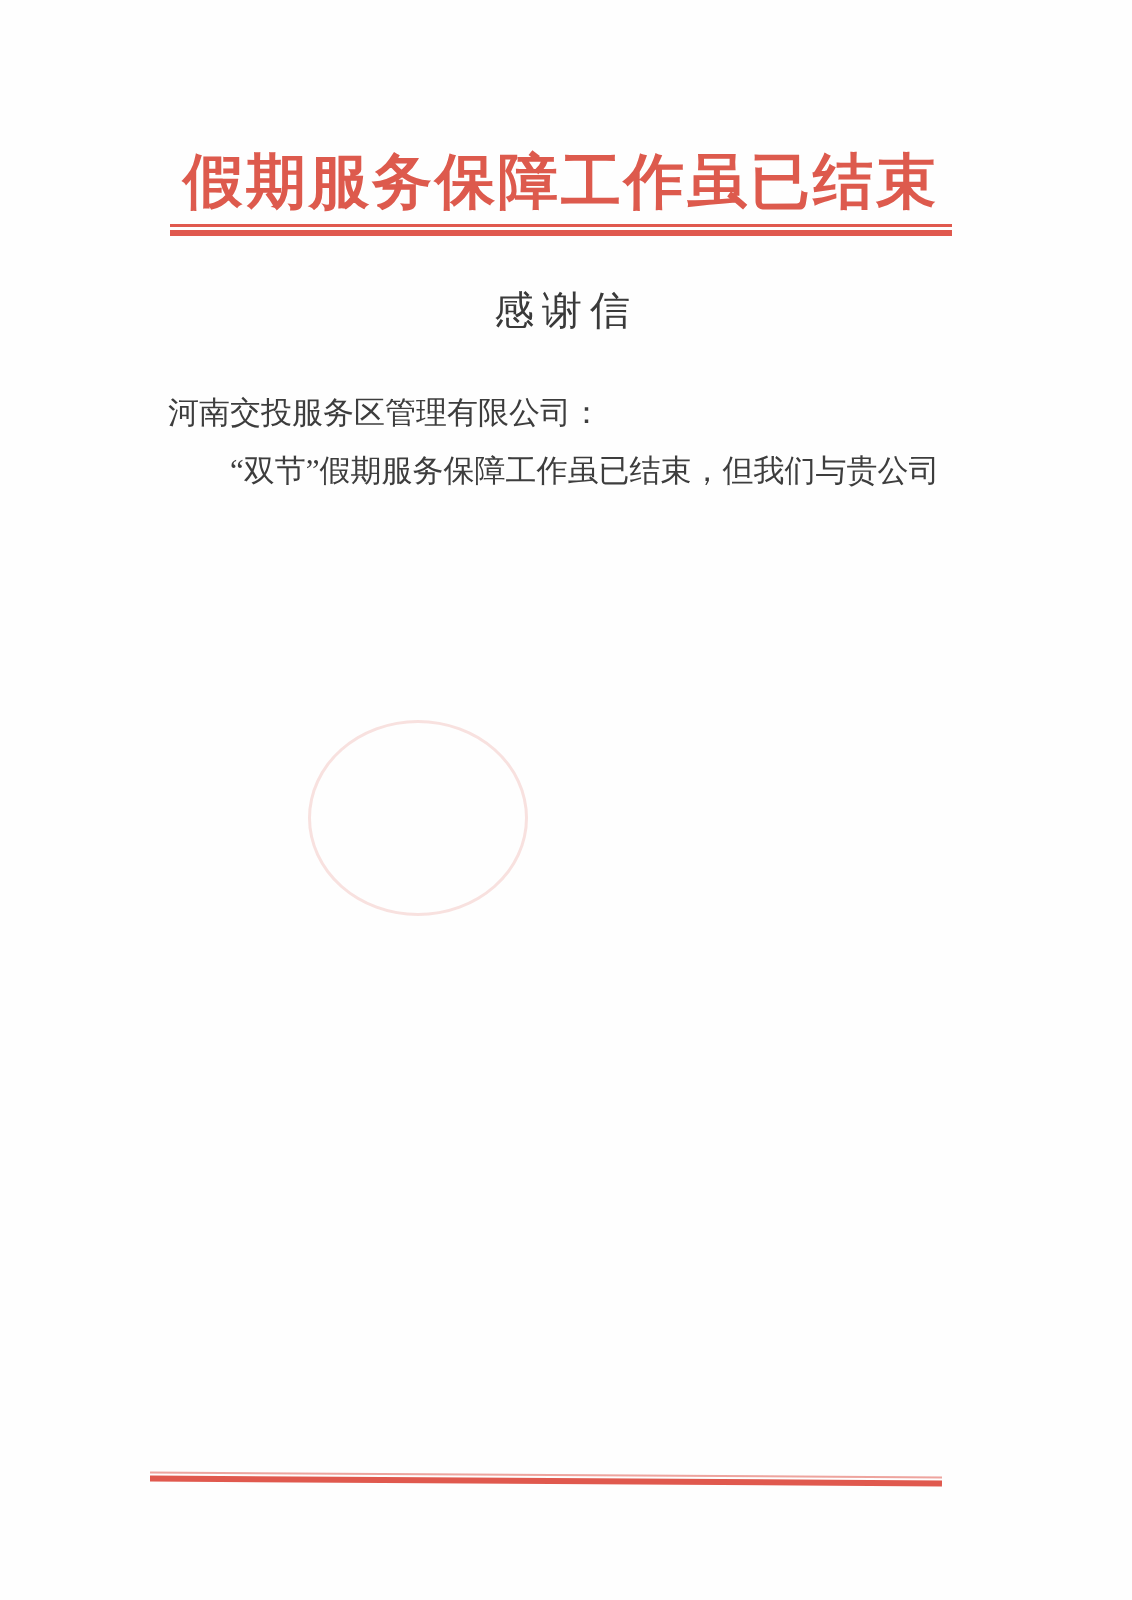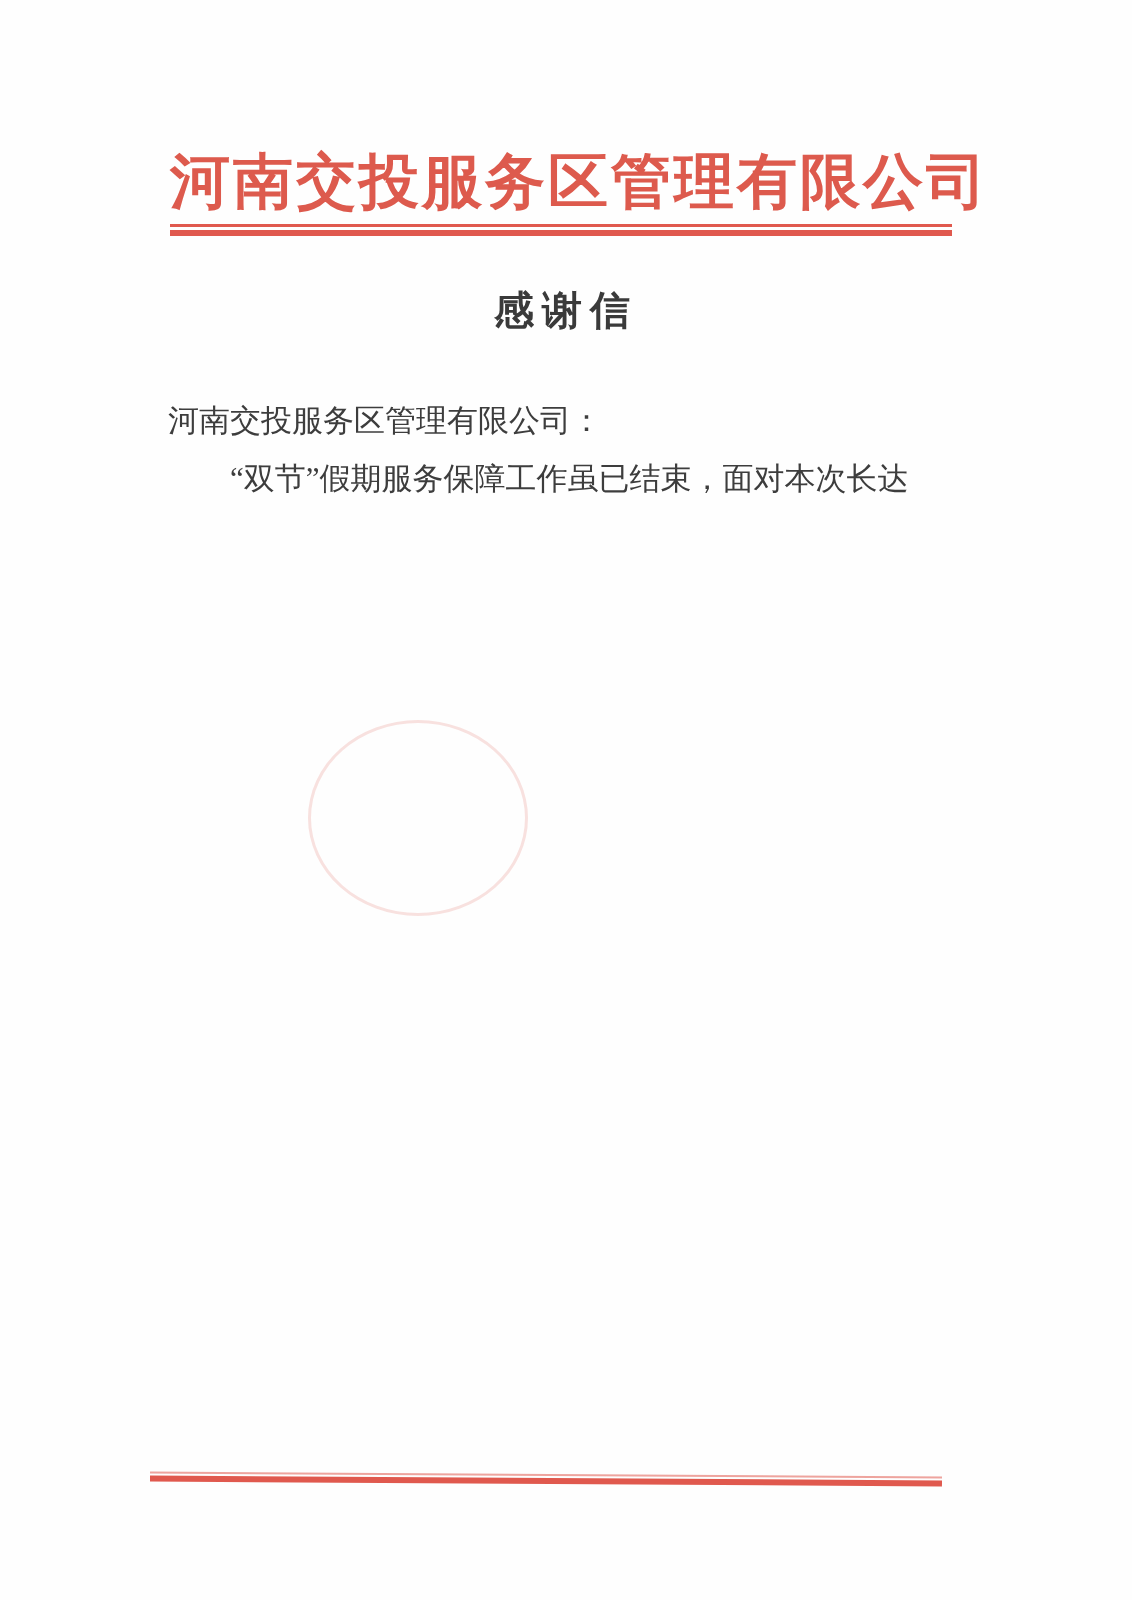--- a/index.html
+++ b/index.html
@@ -50,30 +50,30 @@
   }
 
   
   .letter-title {
     position: absolute;
     left: 0;
     top: 283px;
     width: 1132px;
     text-align: center;
     font-size: 40px;
-    font-weight: 700;
+    font-weight: 400;
     letter-spacing: 8px;
     color: #3a3a3a;
   }
 
   
   .body-text {
     position: absolute;
     left: 168px;
-    top: 392px;
+    top: 384px;
     width: 778px;
     color: #3d3d3d;
     font-size: 31px;
     line-height: 57.5px;
   }
   .body-text p {
     margin: 0;
     text-align: justify;
   }
   .body-text p.indent {
@@ -111,33 +111,33 @@
   .footer-rule .thick {
     height: 6px;
     background: #e0594e;
   }
 </style>
 </head>
 <body>
 
 <div class="page">
 
-  <div class="letterhead">河南交投服务区管理有限公司</div>
+  <div class="letterhead">假期服务保障工作虽已结束</div>
 
   <div class="letterhead-rule">
     <div class="thin"></div>
     <div class="gap"></div>
     <div class="thick"></div>
   </div>
 
   <div class="letter-title">感谢信</div>
 
   <div class="body-text">
     <p>河南交投服务区管理有限公司：</p>
-    <p class="indent">“双节”假期服务保障工作虽已结束，面对本次长达</p>
+    <p class="indent">“双节”假期服务保障工作虽已结束，但我们与贵公司</p>
   </div>
 
   <div class="stamp-ghost"></div>
 
   <div class="footer-rule">
     <div class="thin"></div>
     <div class="gap"></div>
     <div class="thick"></div>
   </div>
 

